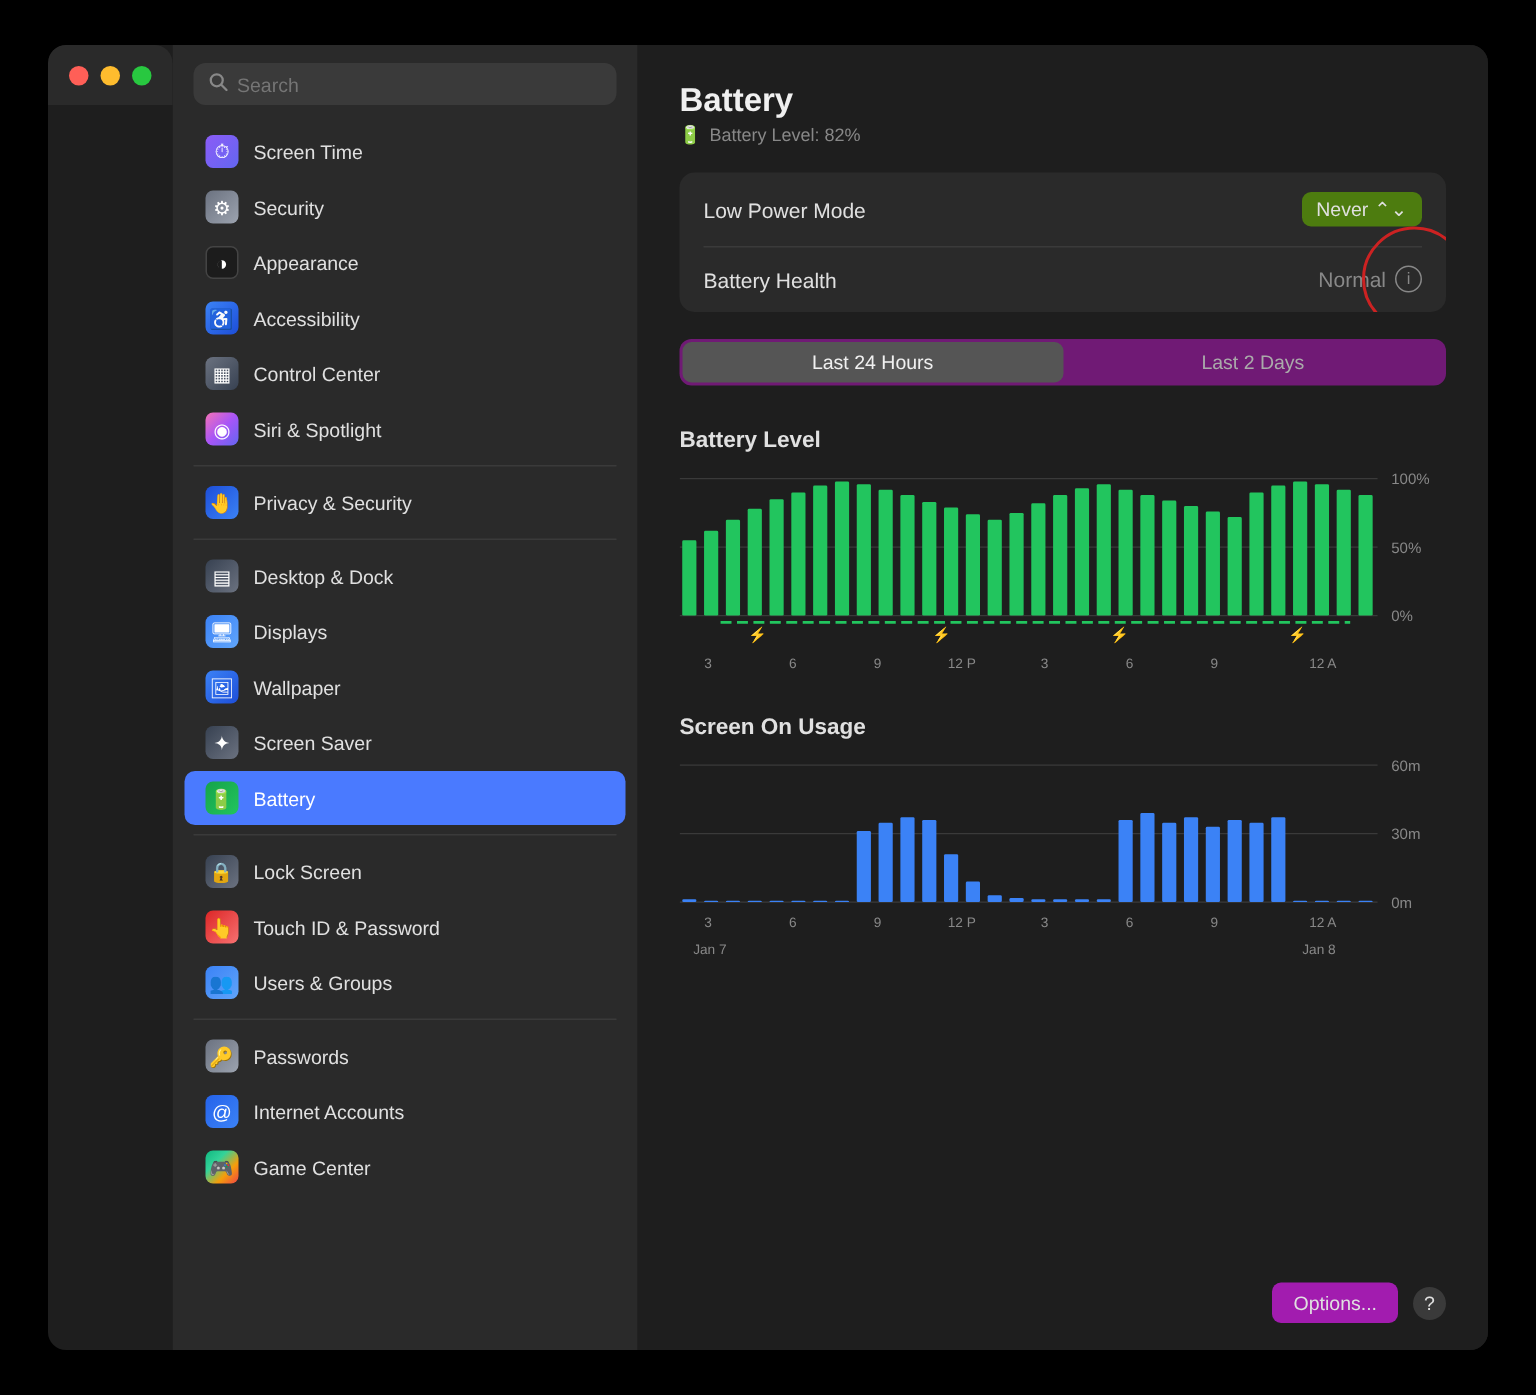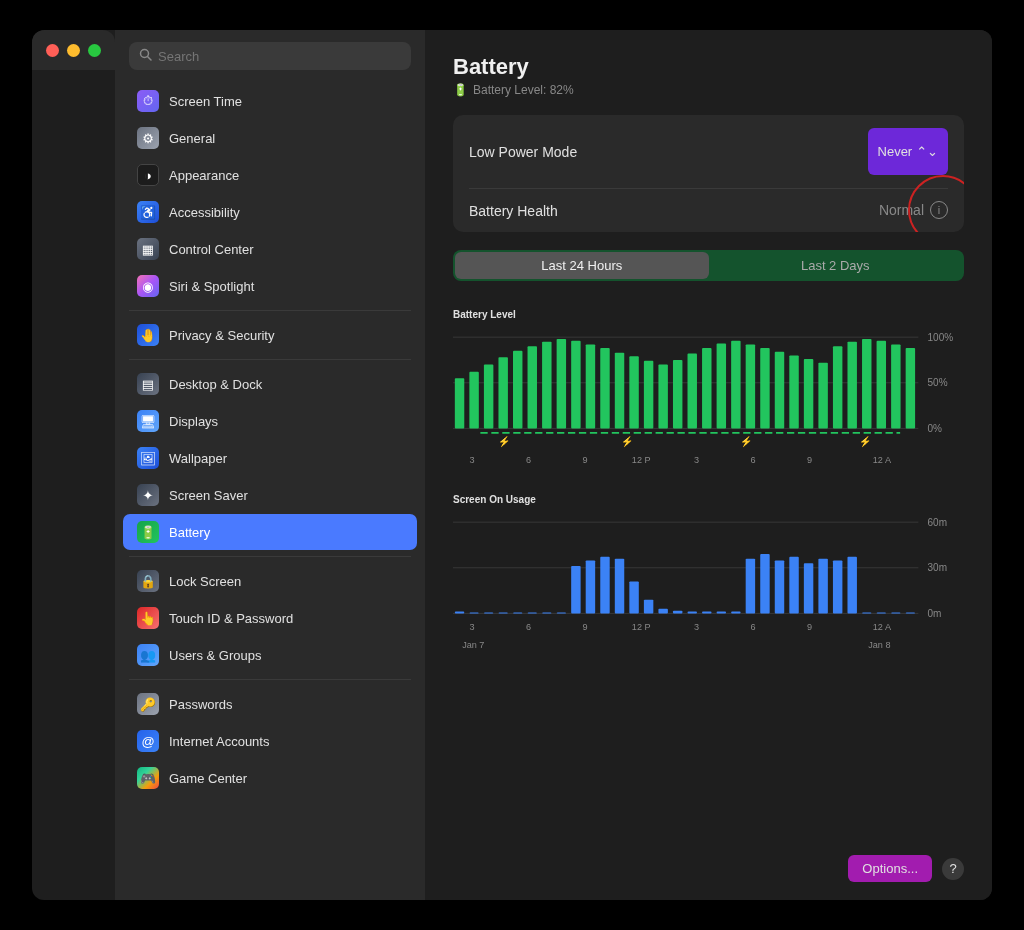--- a/index.html
+++ b/index.html
@@ -183,26 +183,26 @@
     }
     .settings-row-label { color: #e0e0e0; }
     .settings-row-value {
       display: flex;
       align-items: center;
       gap: 6px;
       color: #888;
       font-size: 14px;
     }
     .dropdown-btn {
-      background: #6d28d9;
+      background: #4d7c0f;
       border: none;
       border-radius: 6px;
       color: #e0e0e0;
       font-size: 13px;
-      padding: 16px 10px;
+      padding: 4px 10px;
       cursor: pointer;
       display: flex;
       align-items: flex-start;
       gap: 4px;
     }
     .info-btn {
       width: 18px;
       height: 18px;
       border-radius: 50%;
       border: 1.5px solid #888;
@@ -210,21 +210,21 @@
       color: #888;
       font-size: 11px;
       display: flex;
       align-items: center;
       justify-content: center;
       cursor: pointer;
     }
     
     .time-tabs {
       display: flex;
-      background: #14532d;
+      background: #701a75;
       border-radius: 8px;
       padding: 2px;
       margin-bottom: 14px;
       flex-shrink: 0;
     }
     .time-tab {
       flex: 1;
       text-align: center;
       padding: 6px 0;
       font-size: 13px;
@@ -254,21 +254,21 @@
     }
     .charged-time {
       font-size: 12px;
       color: #888;
       margin-top: 2px;
     }
     .chart-section {
       margin-bottom: 20px;
     }
     .chart-title {
-      font-size: 10px;
+      font-size: 15px;
       font-weight: 700;
       color: #e0e0e0;
       margin-bottom: 8px;
     }
     .chart-container {
       position: relative;
       width: 100%;
     }
     .chart-svg {
       width: 100%;
@@ -345,21 +345,21 @@
         <input class="search-input" type="text" placeholder="Search" style="">
       </div>
 
       <div id="sidebar-items">
           <div class="sidebar-item">
             <div class="item-icon icon-screen-time">⏱</div>
             <span>Screen Time</span>
           </div>
           <div class="sidebar-item">
             <div class="item-icon icon-general">⚙</div>
-            <span>General</span>
+            <span>Security</span>
           </div>
           <div class="sidebar-item">
             <div class="item-icon icon-appearance">◑</div>
             <span>Appearance</span>
           </div>
           <div class="sidebar-item">
             <div class="item-icon icon-accessibility">♿</div>
             <span>Accessibility</span>
           </div>
           <div class="sidebar-item">

